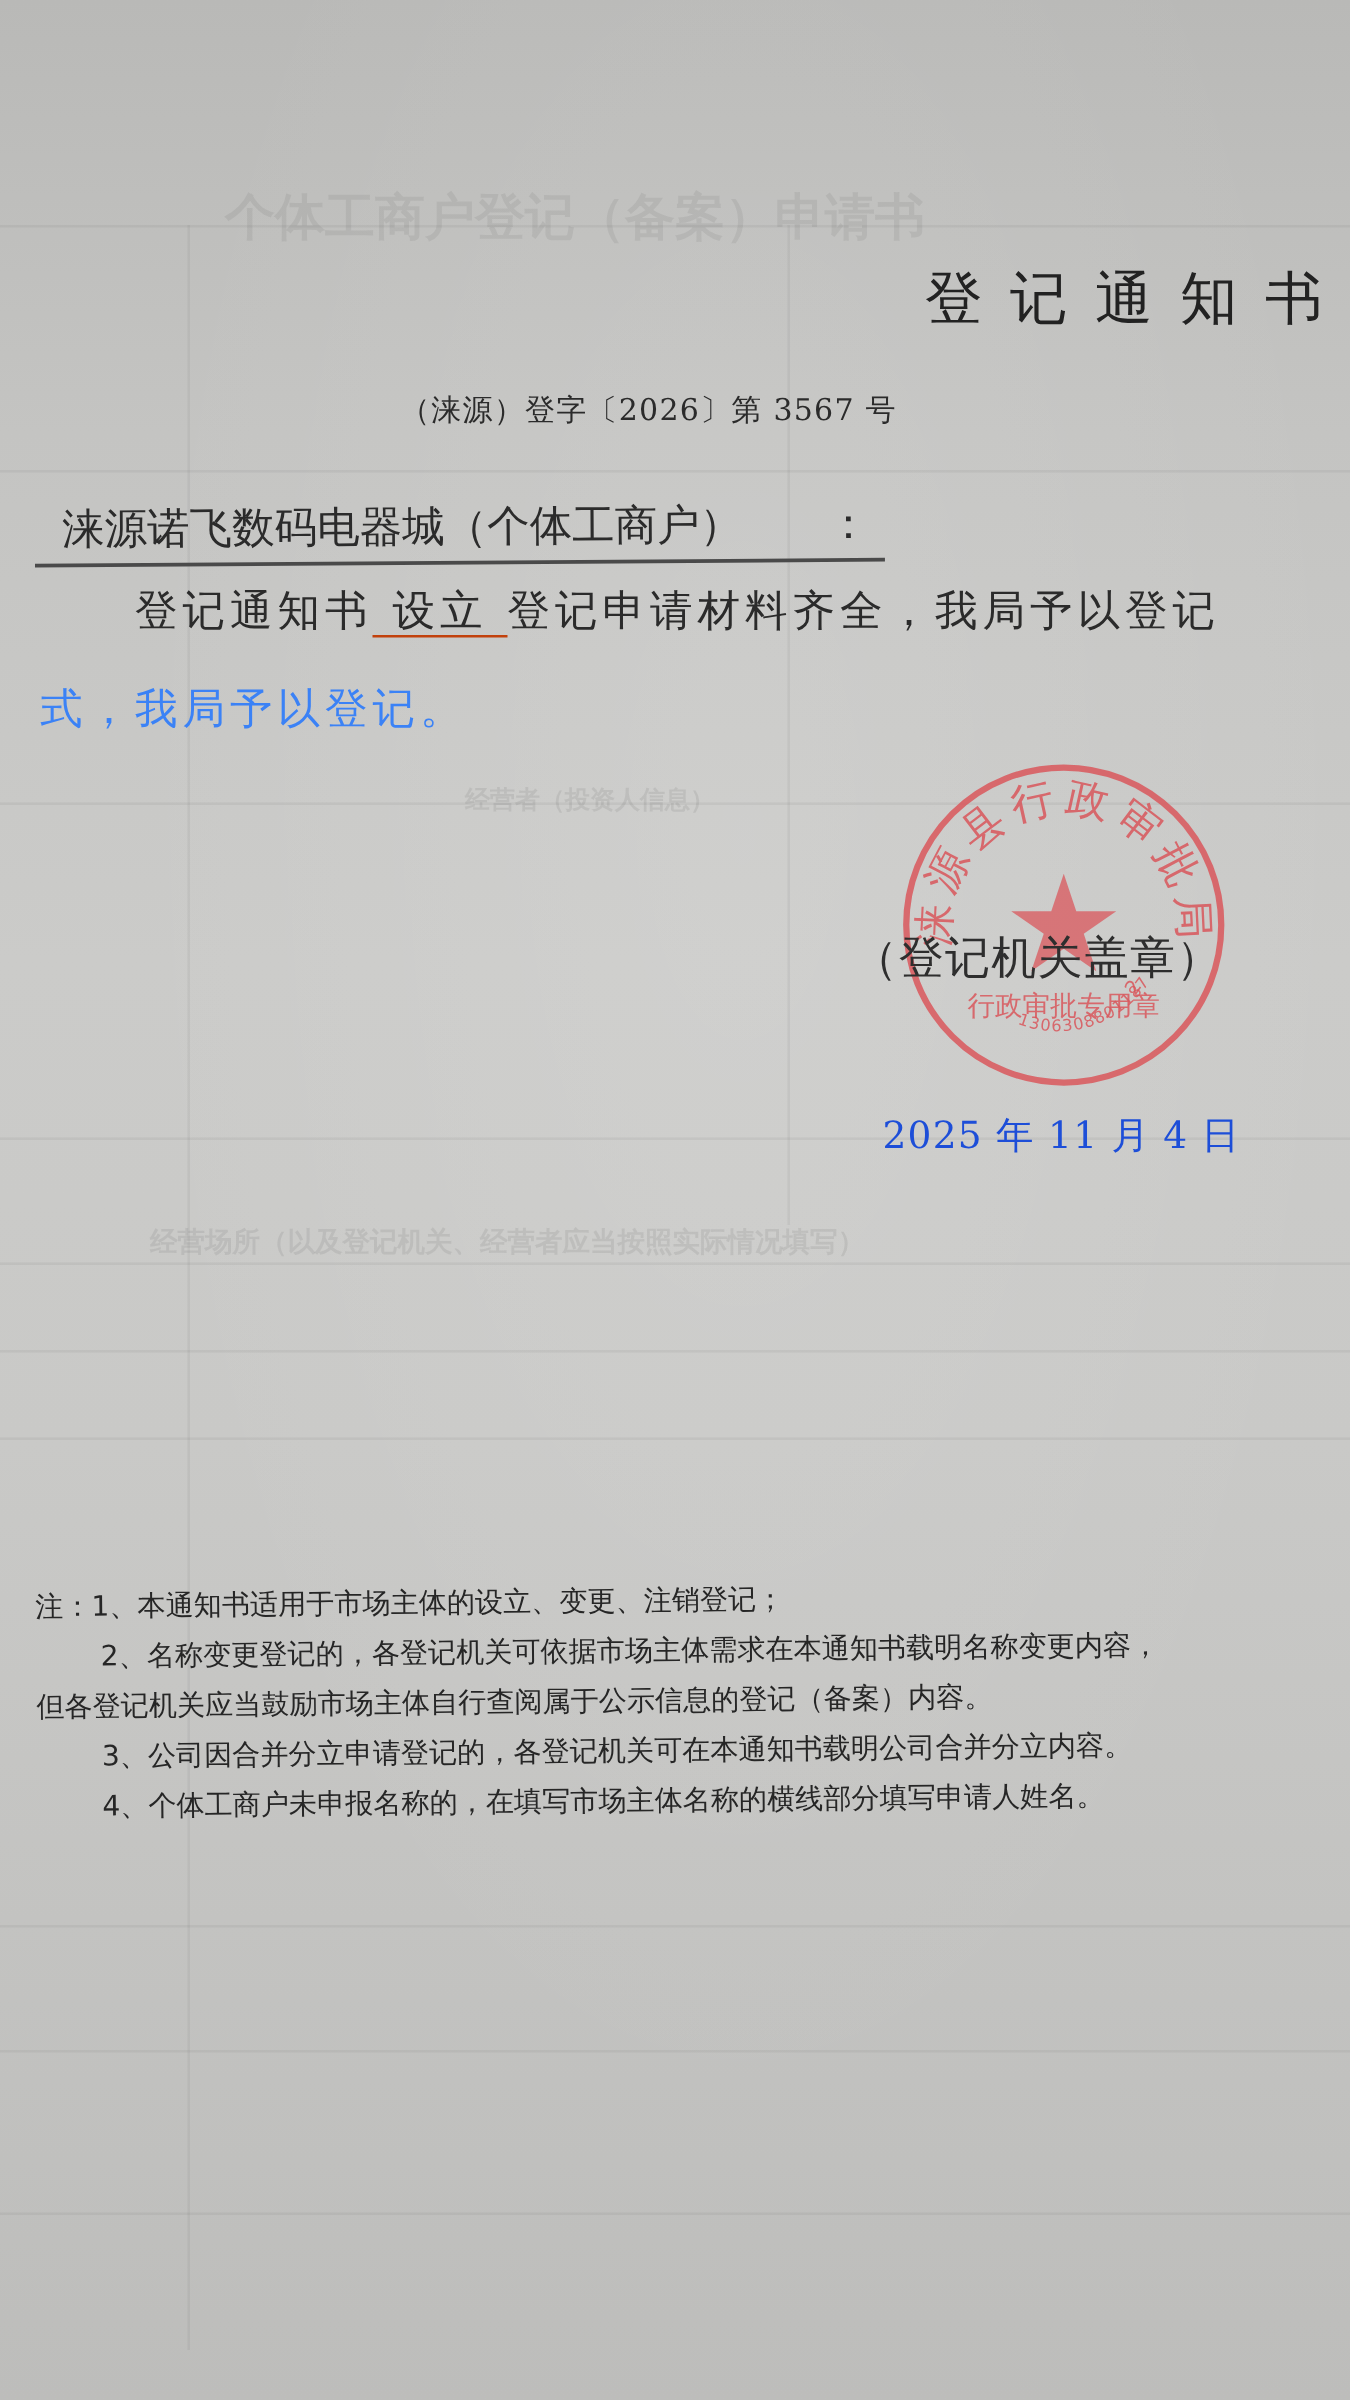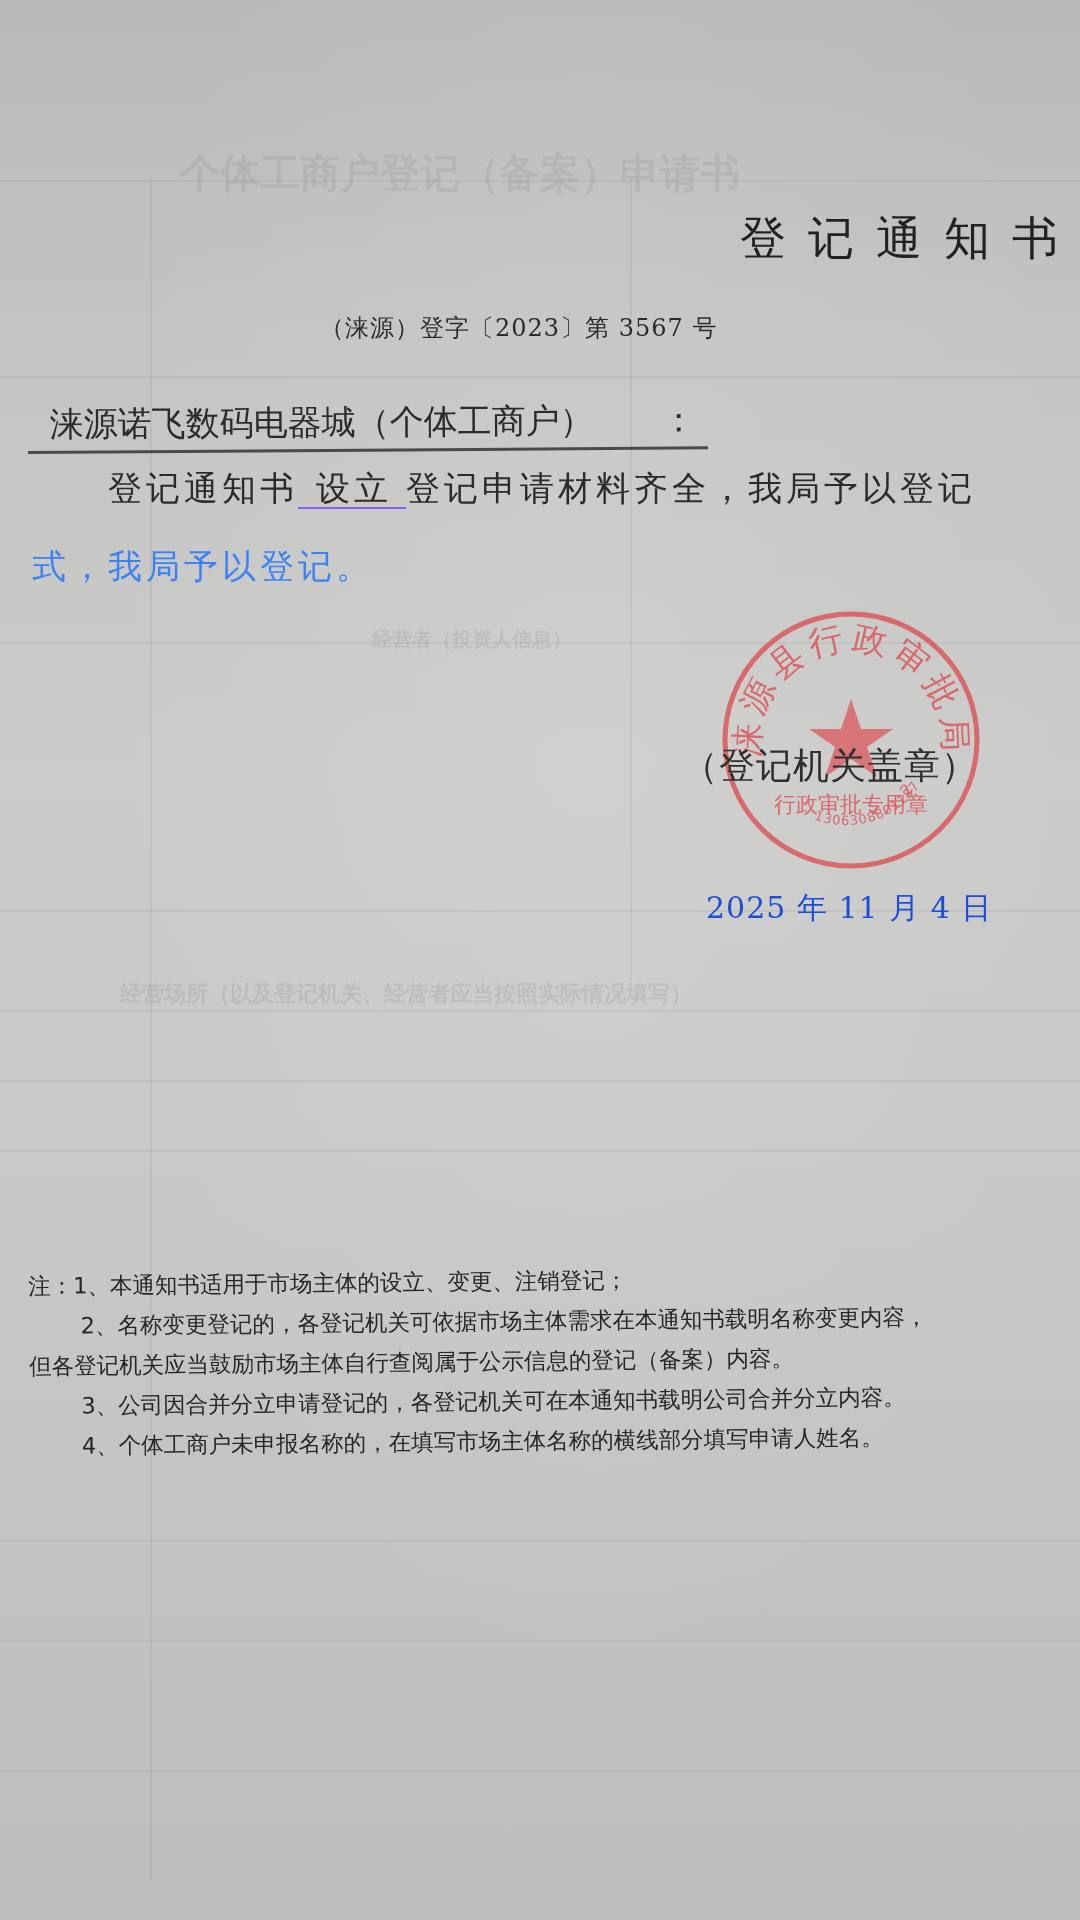--- a/index.html
+++ b/index.html
@@ -83,24 +83,24 @@
       top: 466px;
       left: 108px;
       font-family: "DejaVu Sans", sans-serif;
       font-size: 34px;
       color: #2b2b2b;
       letter-spacing: 4px;
       white-space: nowrap;
     }
     .body-line1 .blank {
       display: inline-block;
-      border-bottom: 2px solid #8b5cf6;
+      border-bottom: 2px solid #c2410c;
       padding: 0 14px 0 14px;
       min-width: 80px;
-      text-align: right;
+      text-align: center;
       line-height: 38px;
     }
     .body-line2 {
       position: absolute;
       top: 544px;
       left: 32px;
       font-family: "DejaVu Sans", sans-serif;
       font-size: 34px;
       color: #3b82f6;
       letter-spacing: 4px;
@@ -160,21 +160,21 @@
 <div class="ghost-line" style="top:1080px; left:0; width:1080px; height:2px;"></div>
 <div class="ghost-line" style="top:1150px; left:0; width:1080px; height:2px;"></div>
 <div class="ghost-line" style="top:1540px; left:0; width:1080px; height:2px;"></div>
 <div class="ghost-line" style="top:1640px; left:0; width:1080px; height:2px;"></div>
 <div class="ghost-line" style="top:1770px; left:0; width:1080px; height:2px;"></div>
 <div class="ghost-line" style="top:180px; left:150px; width:2px; height:1700px;"></div>
 <div class="ghost-line" style="top:180px; left:630px; width:2px; height:800px;"></div>
 
 <div class="title">登记通知书</div>
 
-<div class="ref-no">（涞源）登字〔2023〕第 3567 号</div>
+<div class="ref-no">（涞源）登字〔2026〕第 3567 号</div>
 
 <div class="addressee">
   <span>涞源诺飞数码电器城（个体工商户）</span>
   <span class="colon">：</span>
 </div>
 
 <div class="body-line1">
   <span>登记通知书</span><span class="blank">设立</span><span>登记申请材料齐全，我局予以登记</span>
 </div>
 

